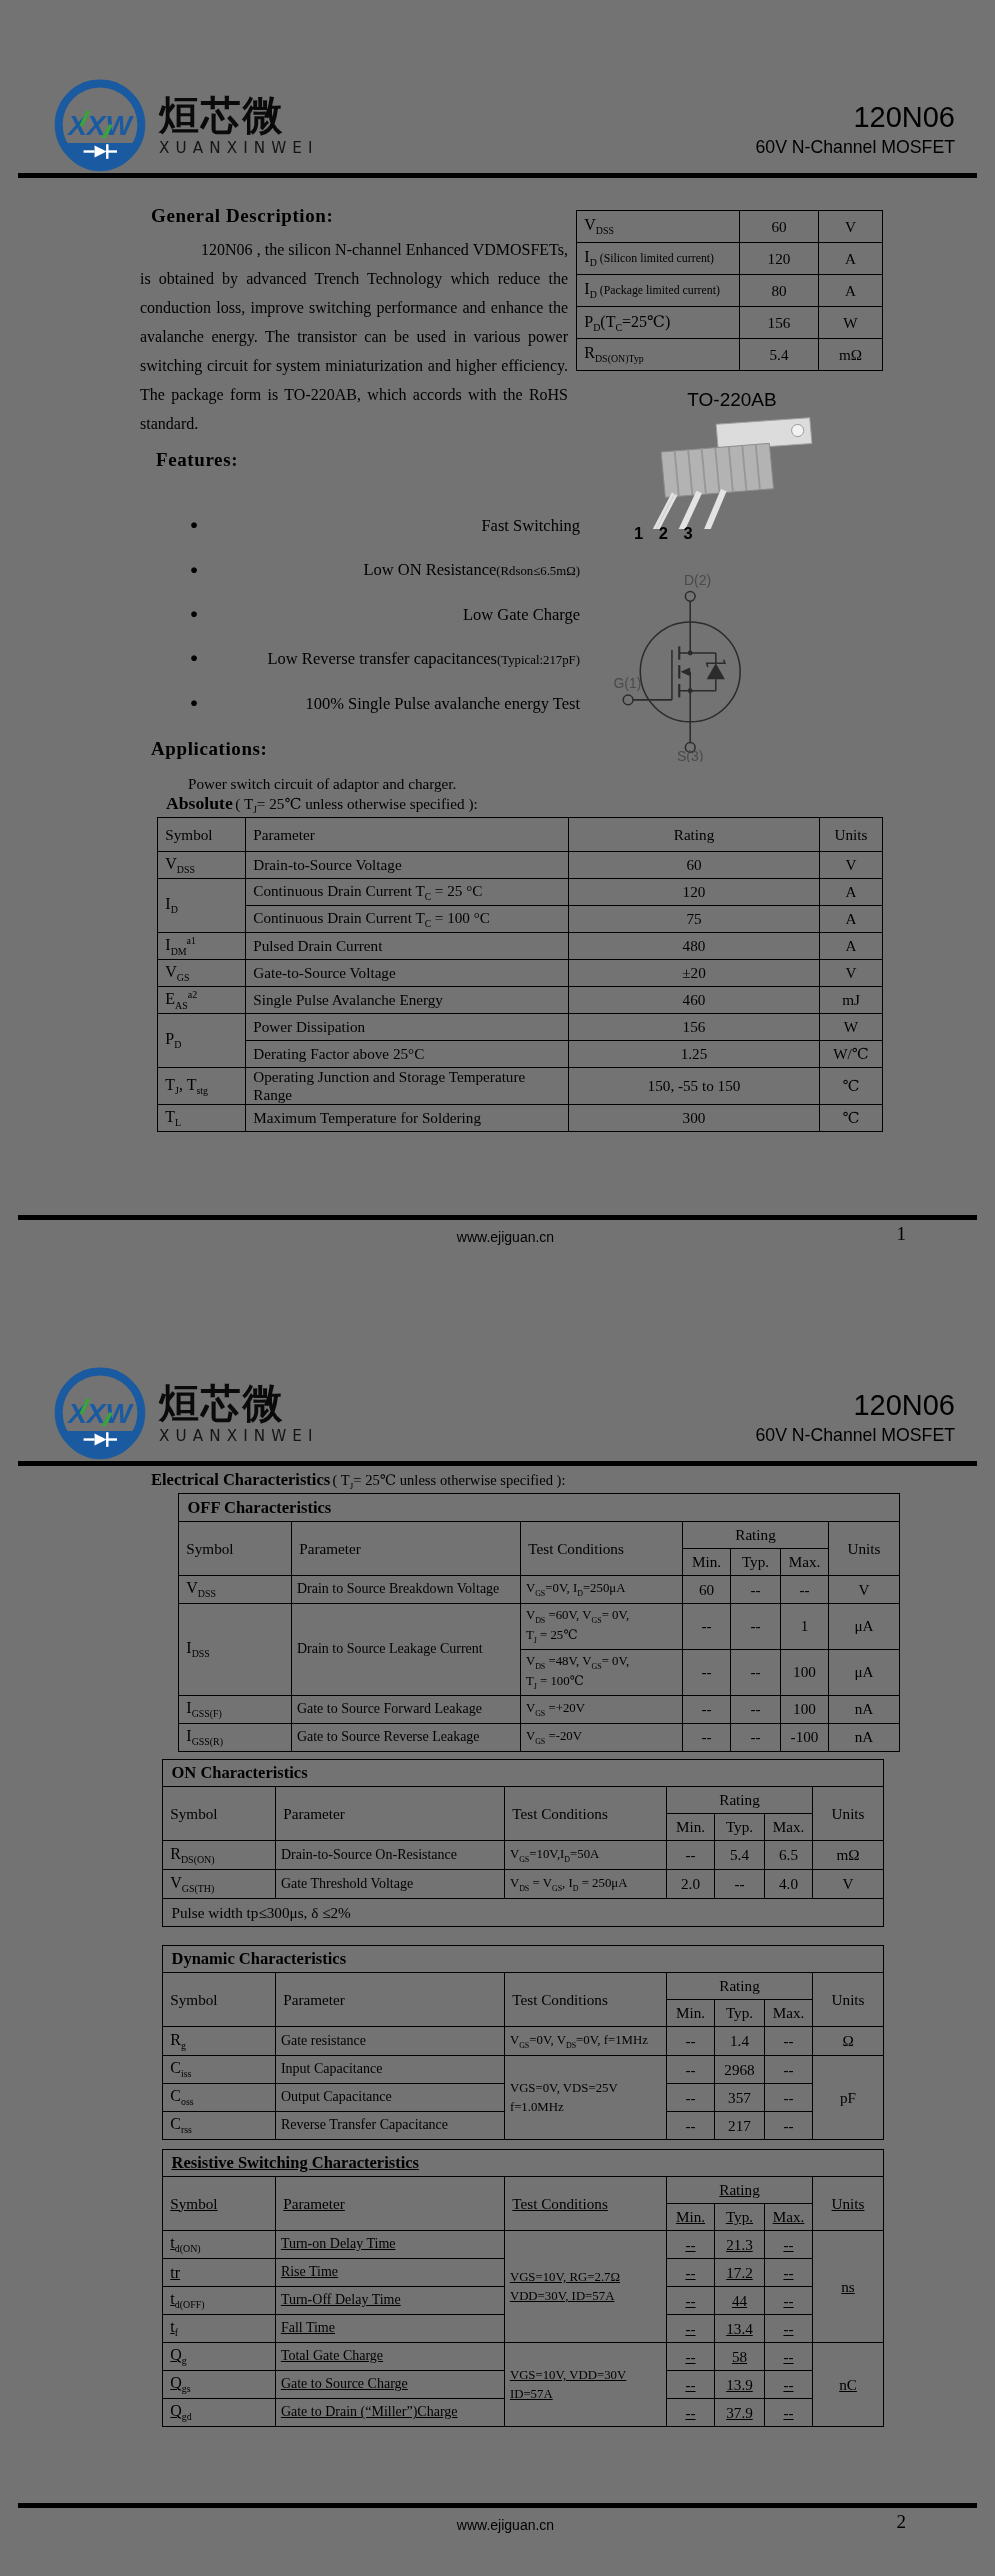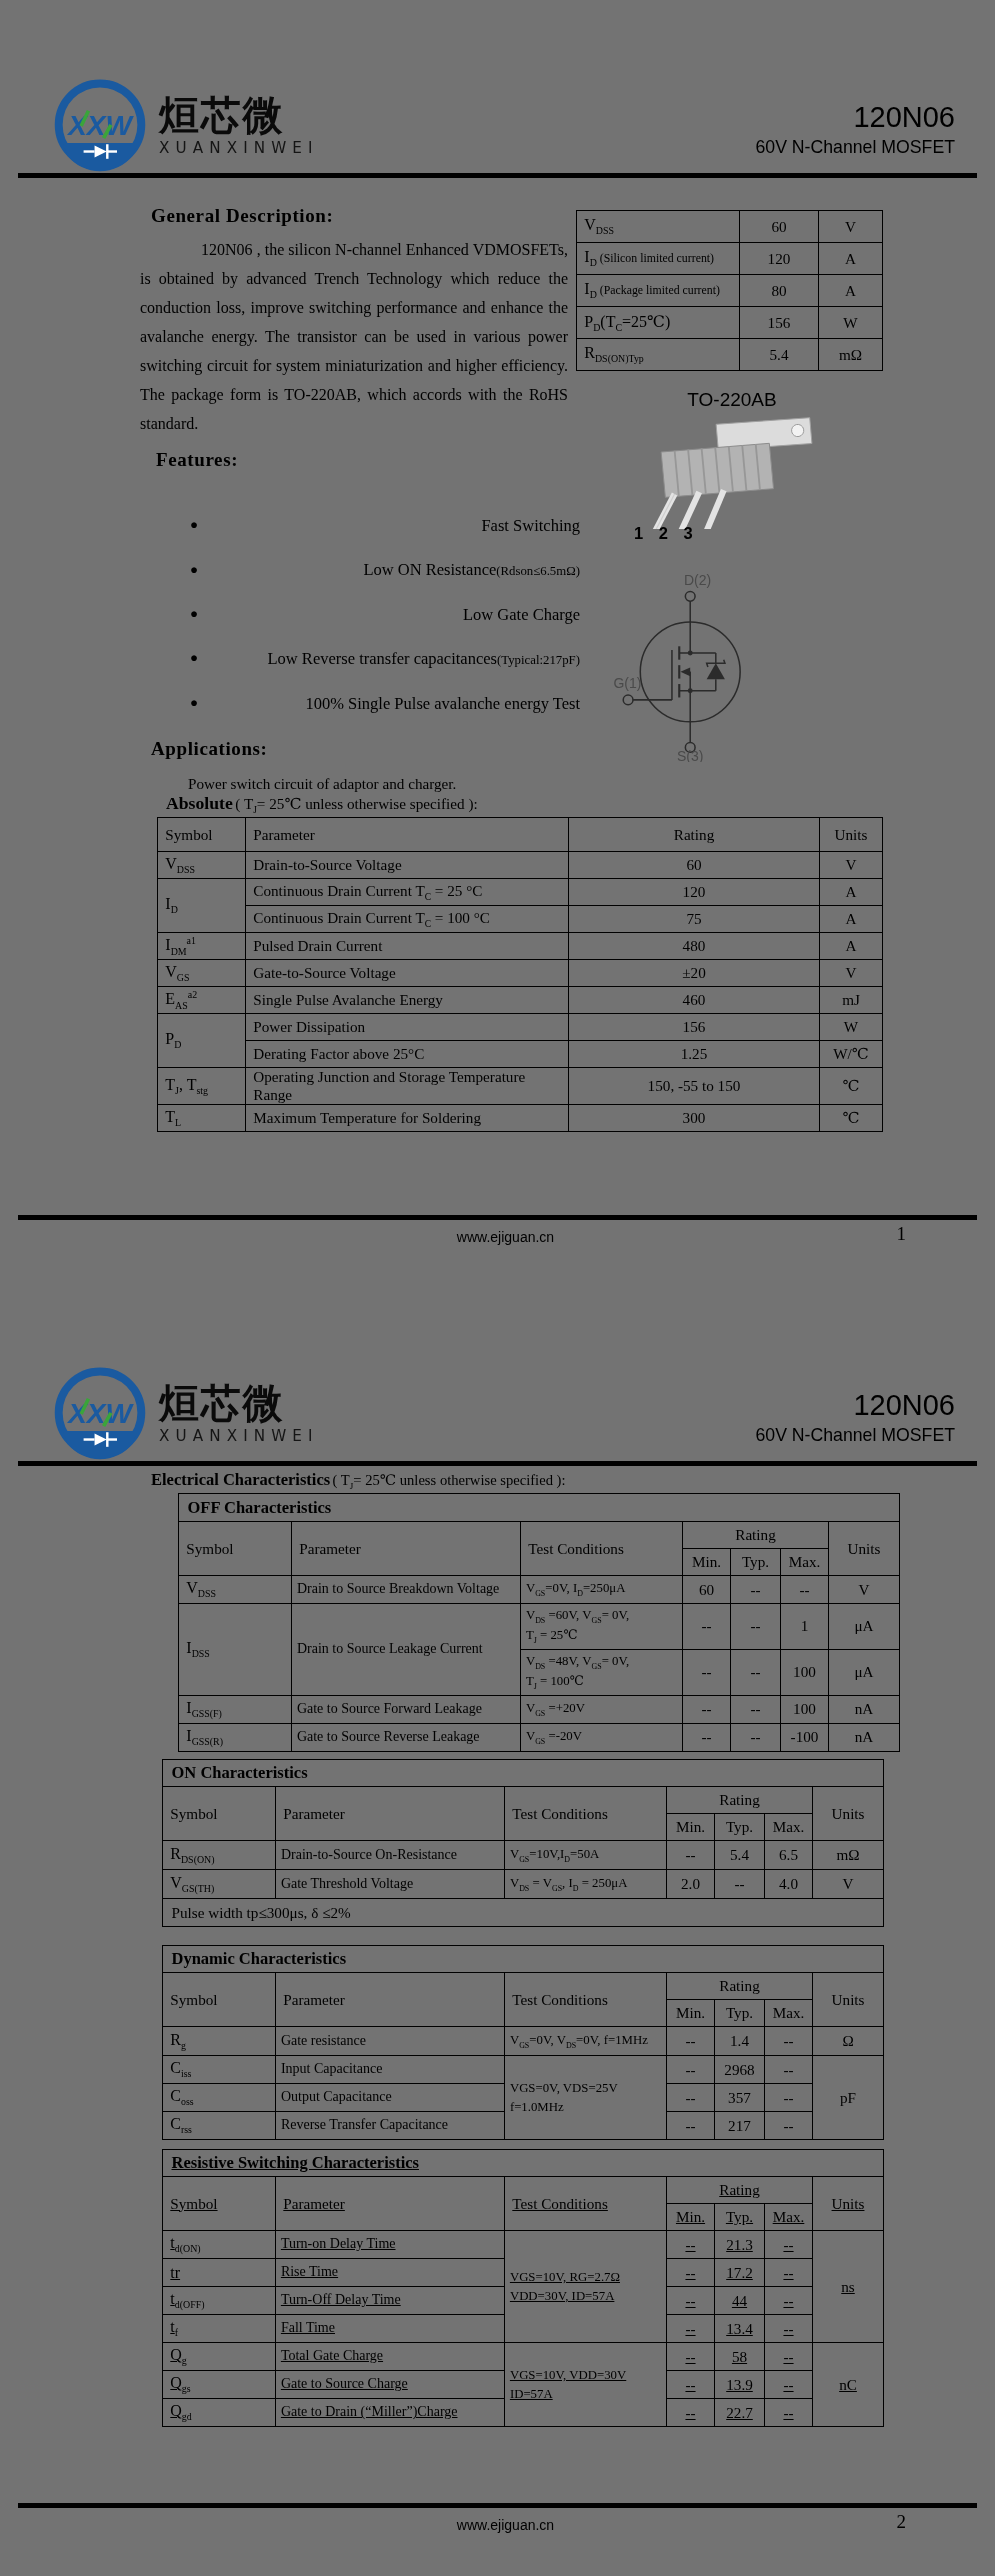--- a/index.html
+++ b/index.html
@@ -558,21 +558,21 @@
         <td class="l sym"><span>Q</span><sub>gs</sub></td>
         <td class="cond" style="font-size:14px"><span>Gate to Source Charge</span></td>
         <td class="c">--</td>
         <td class="c">13.9</td>
         <td class="c">--</td>
       </tr>
       <tr style="height:28px">
         <td class="l sym"><span>Q</span><sub>gd</sub></td>
         <td class="cond" style="font-size:14px"><span>Gate to Drain (“Miller”)Charge</span></td>
         <td class="c">--</td>
-        <td class="c">22.7</td>
+        <td class="c">37.9</td>
         <td class="c">--</td>
       </tr>
     </tbody>
   </table>
 
   <div class="abs rule" style="left:18.3px;top:1215px;width:959px;"></div>
   <div class="abs ftr-site" style="left:0;top:1229px;">www.ejiguan.cn</div>
   <div class="abs ftr-num" style="right:89px;top:1223px;">2</div>
 </div>
 

